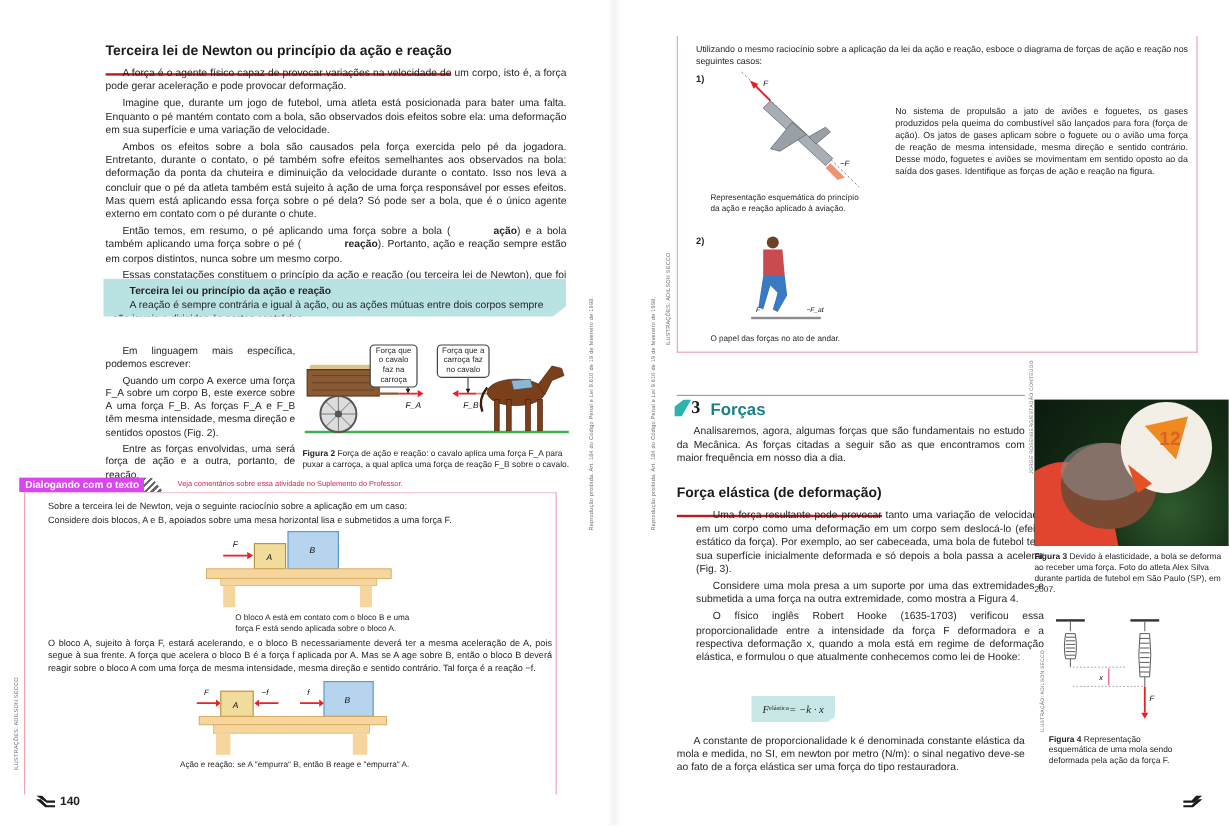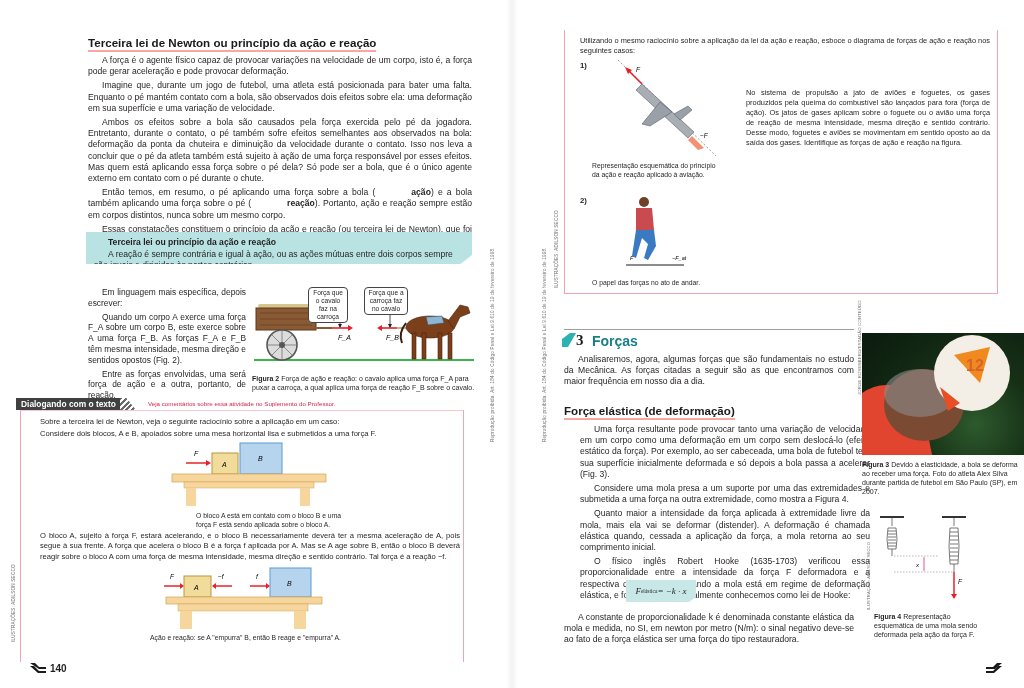--- a/index.html
+++ b/index.html
@@ -3,35 +3,35 @@
 <meta charset="utf-8">
 <style>
   * { box-sizing: border-box; margin: 0; padding: 0; }
   html, body { width: 1024px; height: 688px; background: #ffffff; overflow: hidden; }
   body { position: relative; font-family: "Liberation Sans", "DejaVu Sans", sans-serif; color: #231f20; }
   .page { position: absolute; top: 0; height: 688px; }
   .left-page { left: 0; width: 512px; }
   .right-page { left: 512px; width: 512px; }
   .gutter { position: absolute; left: 506px; top: 0; width: 12px; height: 688px; background: linear-gradient(to right, #ffffff, #f3f3f3 50%, #ffffff); }
 
-  .h-title { position: absolute; font-weight: bold; color: #1a1a1a; border-bottom: 2px solid #fca5a5; padding-bottom: 1px; white-space: nowrap; }
+  .h-title { position: absolute; font-weight: bold; color: #1a1a1a; border-bottom: 2px solid #b91c1c; padding-bottom: 12px; white-space: nowrap; }
   .para { position: absolute; font-size: 8.6px; line-height: 11.2px; text-align: justify; color: #231f20; }
   .para p { text-indent: 14px; margin-bottom: 3px; }
   .para b { font-weight: bold; padding-left: 36px; }
 
   .law-box { position: absolute; left: 86px; top: 232px; width: 386px; height: 32px; background: #b9e3e2; clip-path: polygon(0 0, 100% 0, 100% 72%, 97% 100%, 0 100%); }
   .law-box .lb-title { position: absolute; left: 22px; top: 5px; font-size: 8.6px; font-weight: bold; }
   .law-box .lb-text { position: absolute; left: 8px; top: 17px; width: 372px; font-size: 8.6px; line-height: 11px; text-indent: 14px; }
 
   .figure-caption { position: absolute; font-size: 7px; line-height: 9px; color: #231f20; }
   .figure-caption b { font-weight: bold; }
 
   .callout { position: absolute; border: 1px solid #444; border-radius: 4px; background: #fff; font-size: 6.6px; line-height: 8px; text-align: center; padding: 1px 2px; }
 
-  .dial-tab { position: absolute; left: 16px; top: 398px; height: 12px; background: #404040; color: #fff; font-size: 8.4px; font-weight: bold; padding: 1px 5px; white-space: nowrap; }
+  .dial-tab { position: absolute; left: 16px; top: 398px; height: 12px; background: #d946ef; color: #fff; font-size: 8.4px; font-weight: bold; padding: 1px 5px; white-space: nowrap; }
   .dial-stripes { position: absolute; left: 120px; top: 398px; width: 16px; height: 12px; background: repeating-linear-gradient(135deg, #6b6b6b 0 2px, #ffffff 2px 4px); clip-path: polygon(0 0, 40% 0, 100% 100%, 0 100%); }
   .dial-note { position: absolute; left: 148px; top: 400px; font-size: 6.2px; color: #d61f47; white-space: nowrap; }
   .dial-box-left { position: absolute; left: 20px; top: 410px; width: 444px; height: 252px; border-left: 1.5px solid #f0a3b1; border-right: 1.5px solid #f0a3b1; border-top: 1px solid #f7c8d1; }
   .dial-box-right { position: absolute; left: 16px; top: 0; width: 436px; height: 294px; border-left: 1.5px solid #f0a3b1; border-right: 1.5px solid #f0a3b1; border-bottom: 1.5px solid #f0a3b1; }
 
   .small-text { position: absolute; font-size: 7.6px; line-height: 10.4px; color: #231f20; text-align: justify; }
 
   .vertical-credit { position: absolute; font-size: 4.6px; color: #6d6e71; white-space: nowrap; transform-origin: left top; transform: rotate(-90deg); letter-spacing: 0.2px; }
 
   .page-num { position: absolute; font-size: 10px; font-weight: bold; color: #231f20; }
@@ -64,21 +64,21 @@
     <p><span>Então temos, em resumo, o pé aplicando uma força sobre a bola (</span><b>ação</b><span>) e a bola também aplicando uma força sobre o pé (</span><b>reação</b><span>). Portanto, ação e reação sempre estão em corpos distintos, nunca sobre um mesmo corpo.</span></p>
     <p><span>Essas constatações constituem o princípio da ação e reação (ou terceira lei de Newton), que foi enunciado por Isaac Newton no </span><i>Princípios matemáticos da filosofia natural</i><span>, como vemos a seguir:</span></p>
   </div>
 
   <div class="law-box">
     <div class="lb-title">Terceira lei ou princípio da ação e reação</div>
     <div class="lb-text">A reação é sempre contrária e igual à ação, ou as ações mútuas entre dois corpos sempre são iguais e dirigidas às partes contrárias.</div>
   </div>
 
   <div class="para" style="left:88px; top:287px; width:158px; font-size:8.4px; line-height:10.8px;">
-    <p>Em linguagem mais específica, depois escrever:</p>
+    <p>Em linguagem mais específica, podemos escrever:</p>
     <p>Quando um corpo A exerce uma força F_A sobre um corpo B, este exerce sobre A uma força F_B. As forças F_A e F_B têm mesma intensidade, mesma direção e sentidos opostos (Fig. 2).</p>
     <p>Entre as forças envolvidas, uma será força de ação e a outra, portanto, de reação.</p>
   </div>
 
   <div style="position:absolute; left:252px; top:283px; width:224px; height:80px;">
     <svg width="224" height="80" viewBox="0 0 224 80">
       <line x1="2" y1="77" x2="222" y2="77" stroke="#3cb54a" stroke-width="2"></line>
       <rect x="6" y="21" width="56" height="4" rx="2" fill="#d8c58e"></rect>
       <rect x="4" y="25" width="60" height="22" fill="#8a5a34" stroke="#5b3a1f" stroke-width="1"></rect>
       <line x1="8" y1="30" x2="60" y2="30" stroke="#5b3a1f" stroke-width="0.6"></line>
@@ -226,21 +226,20 @@
   <div class="section-title" style="left:80px; top:333px;">Forças</div>
   <div class="para" style="left:52px; top:354px; width:290px;">
     <p>Analisaremos, agora, algumas forças que são fundamentais no estudo da Mecânica. As forças citadas a seguir são as que encontramos com maior frequência em nosso dia a dia.</p>
   </div>
 
   <div class="h-title" style="left:52px; top:404px; font-size:11.6px;">Força elástica (de deformação)</div>
 
   <div class="para" style="left:52px; top:424px; width:290px;margin-left:16px;">
     <p>Uma força resultante pode provocar tanto uma variação de velocidade em um corpo como uma deformação em um corpo sem deslocá-lo (efeito estático da força). Por exemplo, ao ser cabeceada, uma bola de futebol tem sua superfície inicialmente deformada e só depois a bola passa a acelerar (Fig. 3).</p>
     <p>Considere uma mola presa a um suporte por uma das extremidades e submetida a uma força na outra extremidade, como mostra a Figura 4.</p>
-    <p>Quanto maior a intensidade da força aplicada à extremidade livre da mola, mais ela vai se deformar (distender). A deformação é chamada elástica quando, cessada a aplicação da força, a mola retorna ao seu comprimento inicial.</p>
     <p>O físico inglês Robert Hooke (1635-1703) verificou essa proporcionalidade entre a intensidade da força F deformadora e a respectiva deformação x, quando a mola está em regime de deformação elástica, e formulou o que atualmente conhecemos como lei de Hooke:</p>
   </div>
 
   <div class="formula-box" style="left:114px; top:580px;">
     <span>F</span>
       <sub>elástica</sub>
       <span> = −k · x</span>
   </div>
 
   <div class="para" style="left:52px; top:612px; width:290px;">

